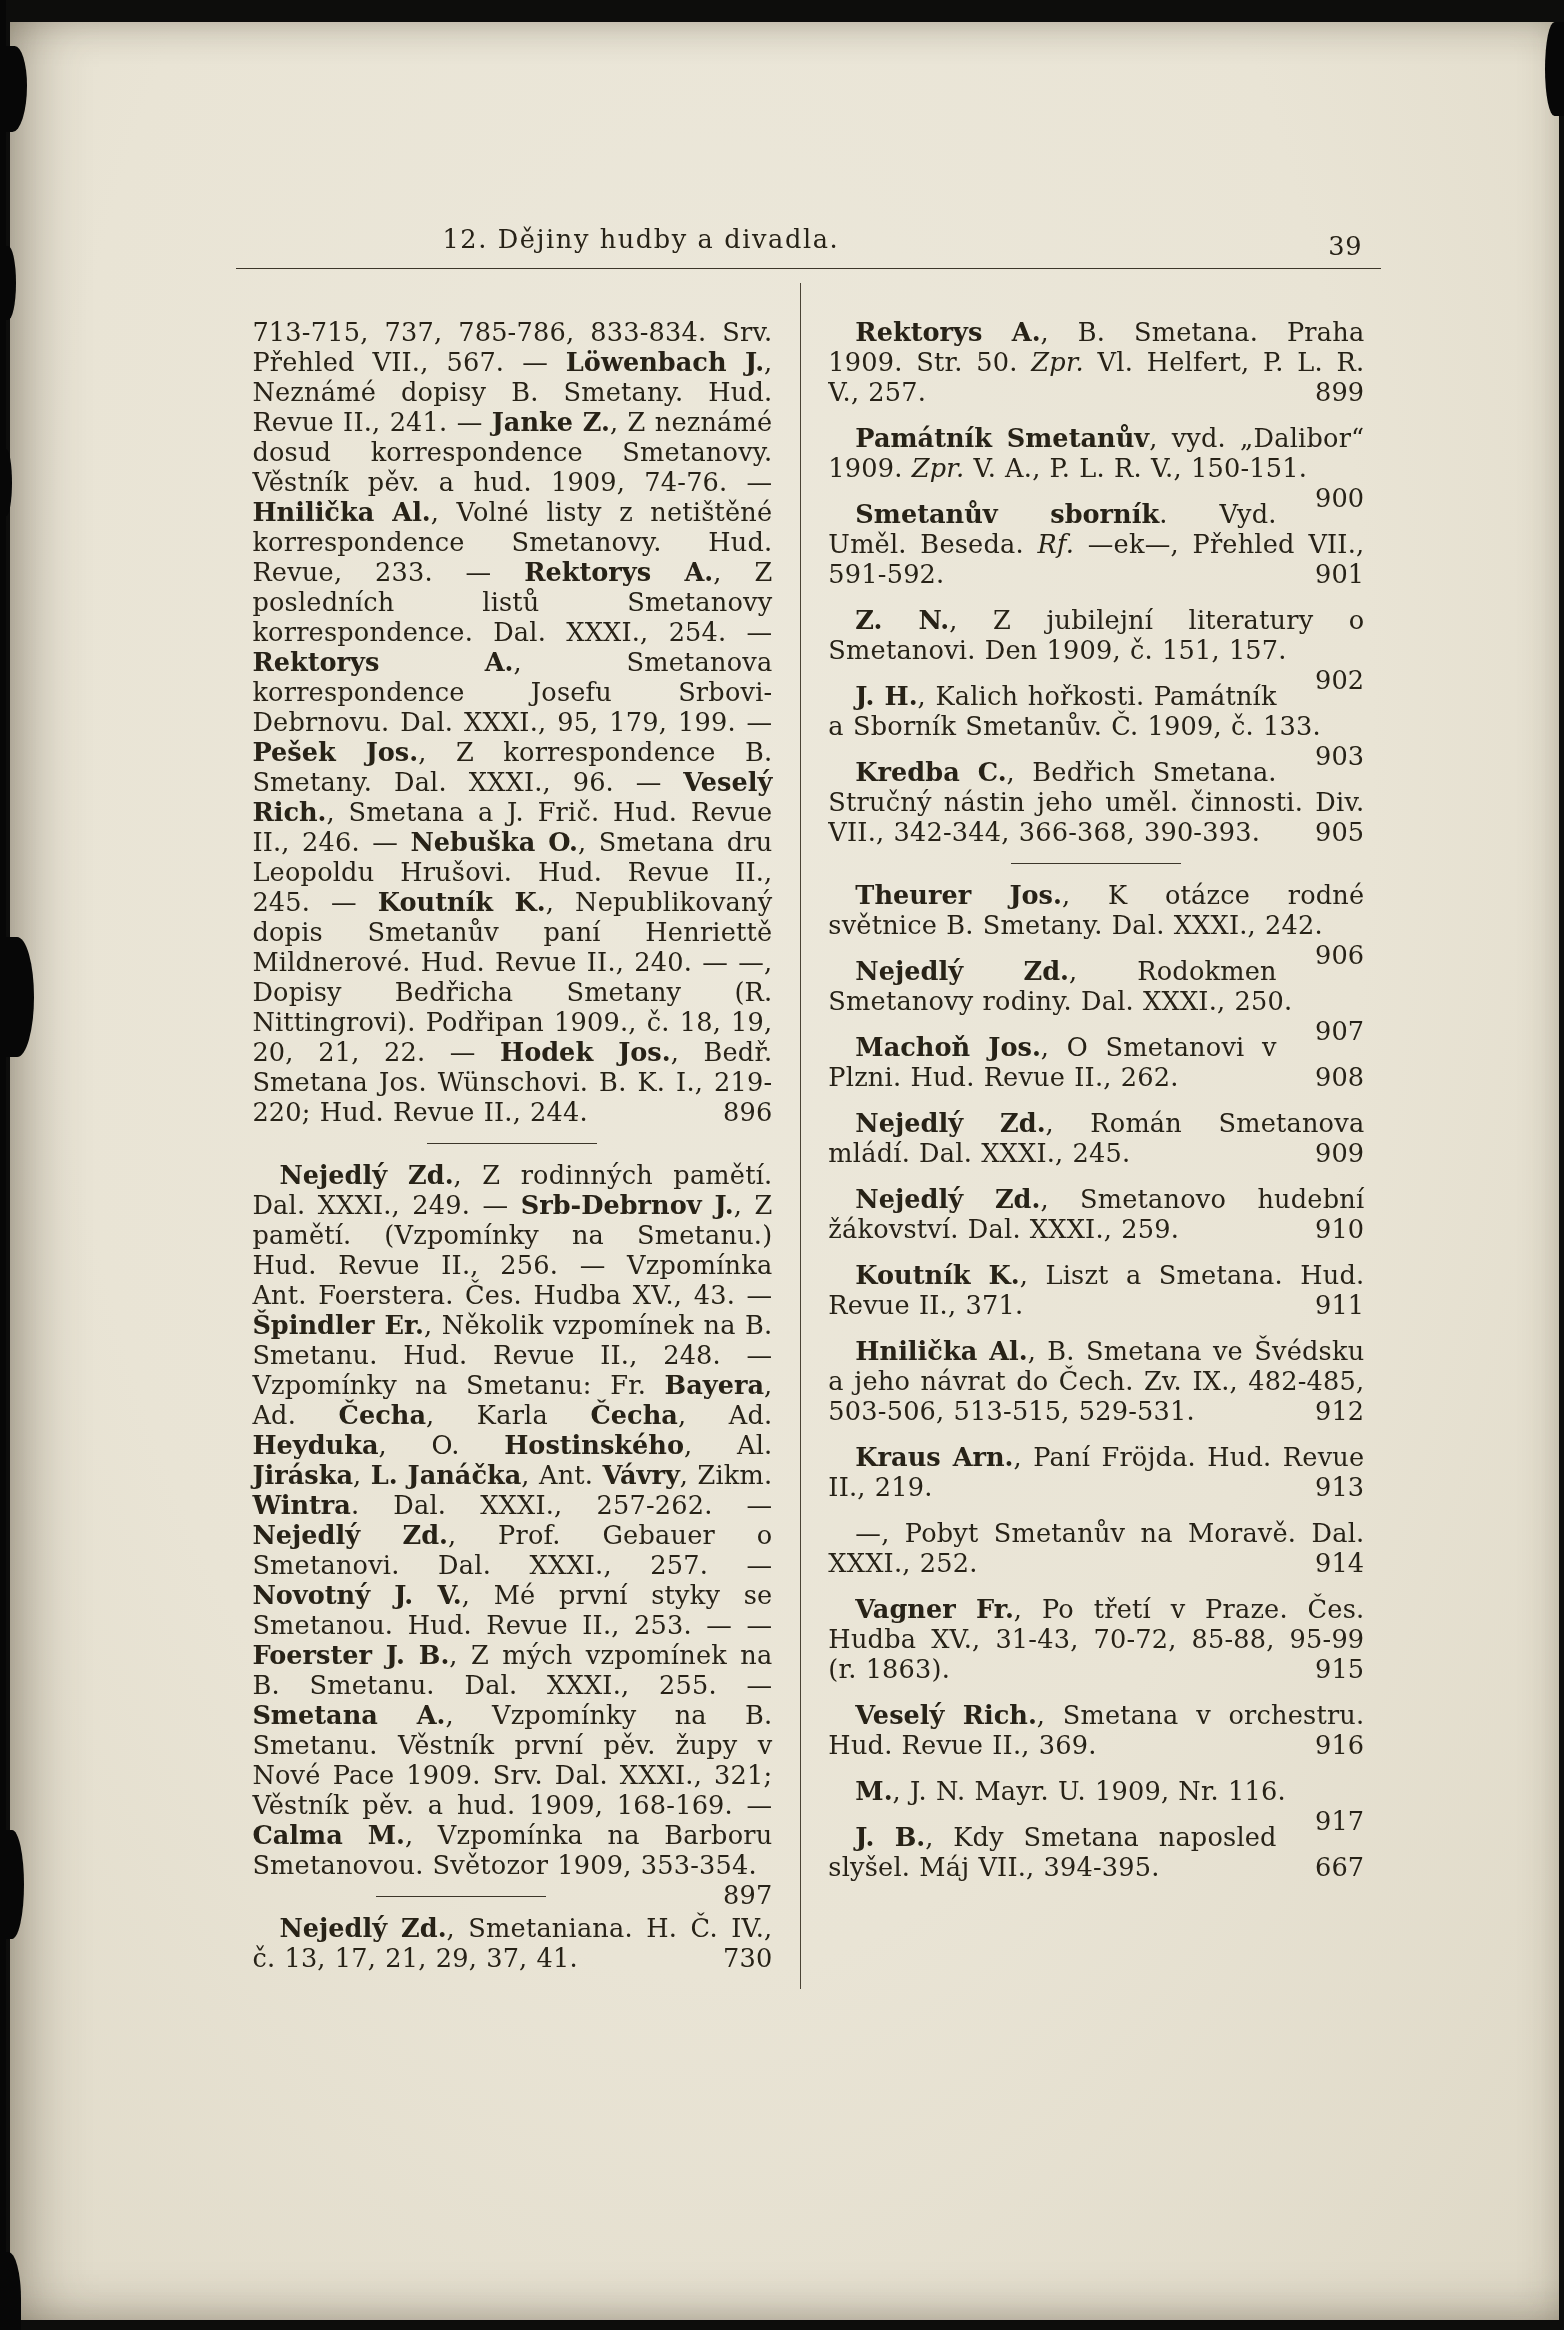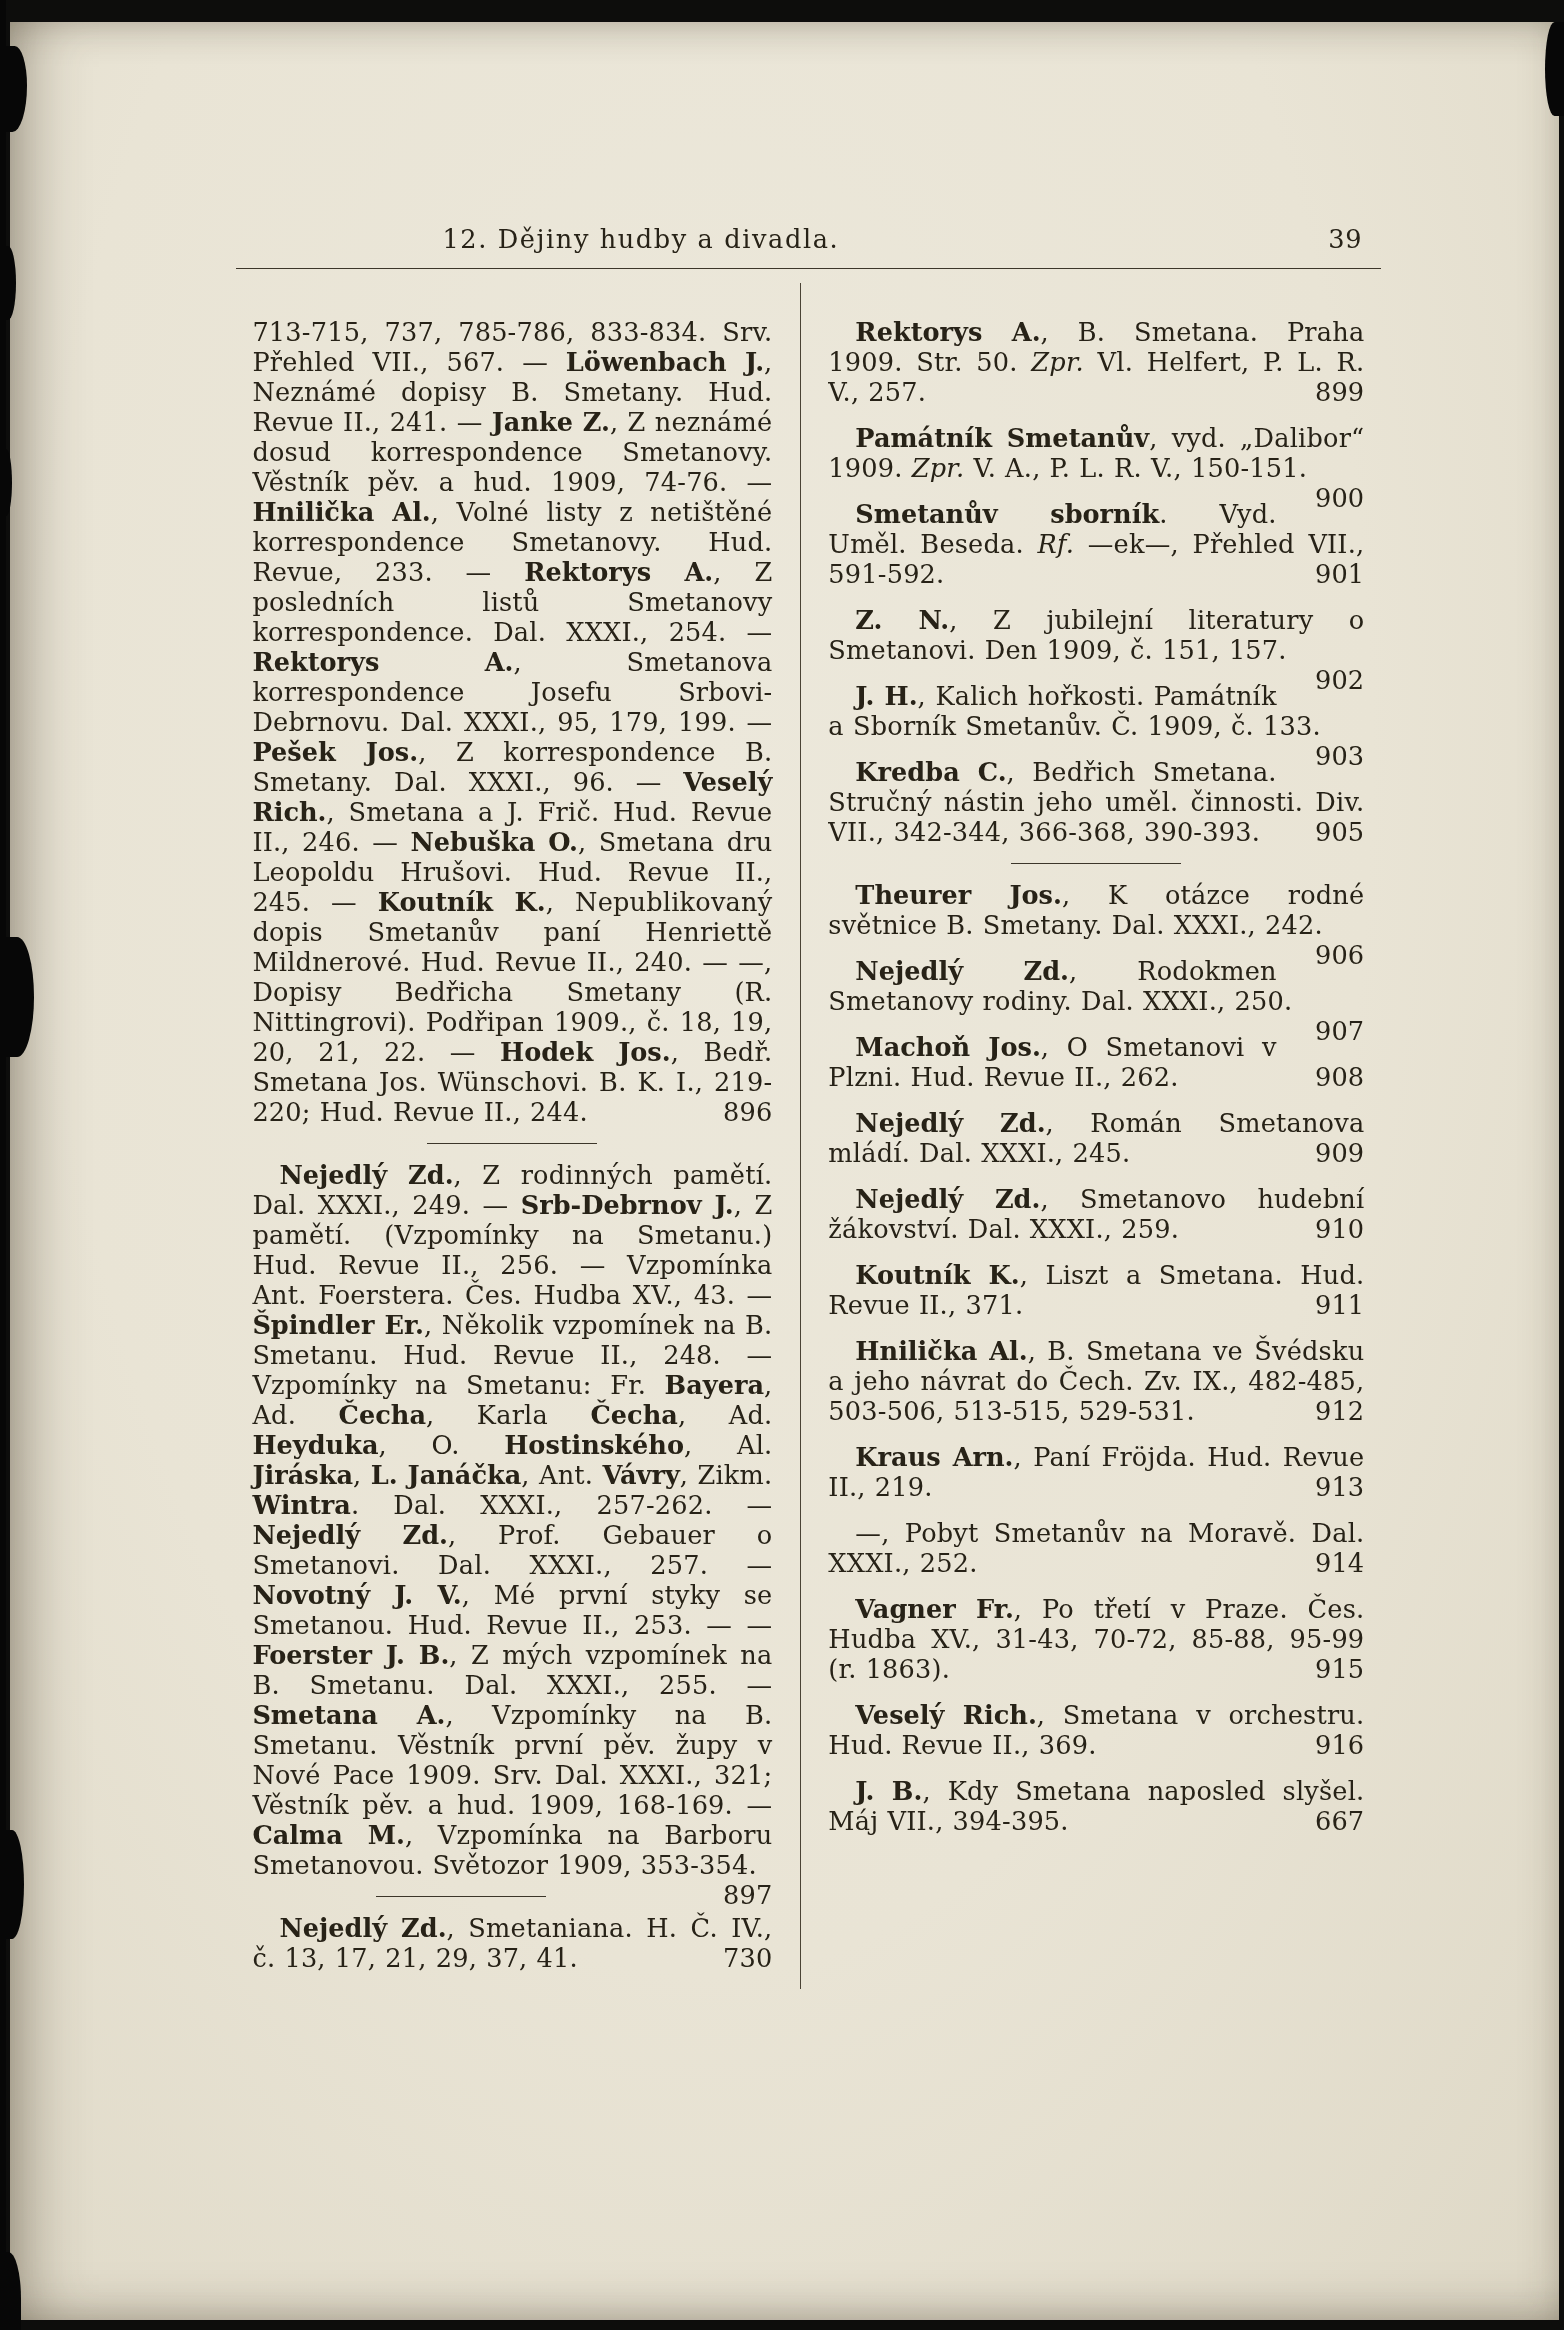--- a/index.html
+++ b/index.html
@@ -40,21 +40,21 @@
 
   .text-area { width: 1145px; }
 
   .page-header {
     position: relative;
     height: 38px;
     font-size: 25.6px;
     letter-spacing: 1.6px;
   }
   .running-title { position: absolute; left: 206px; top: 0; white-space: nowrap; }
-  .page-number  { position: absolute; right: 19px; top: 0; letter-spacing: 0.8px; }
+  .page-number  { position: absolute; right: 19px; top: 7px; letter-spacing: 0.8px; }
   .header-rule {
     border: 0;
     border-top: 1.6px solid var(--rule);
     margin: 6.4px 0 0 0;
   }
 
   .columns { display: flex; margin-top: 11.2px; }
   .col {
     font-size: 25.6px;
     line-height: 30px;
@@ -128,19 +128,20 @@
           <p class="entry indent"><b>Nejedlý Zd.</b><span>, Rodokmen Smetanovy rodiny. Dal. XXXI., 250.</span><span class="ref-num">907</span></p>
           <p class="entry indent"><b>Machoň Jos.</b><span>, O Smetanovi v Plzni. Hud. Revue II., 262.</span><span class="ref-num">908</span></p>
           <p class="entry indent"><b>Nejedlý Zd.</b><span>, Román Smetanova mládí. Dal. XXXI., 245.</span><span class="ref-num">909</span></p>
           <p class="entry indent"><b>Nejedlý Zd.</b><span>, Smetanovo hudební žákovství. Dal. XXXI., 259.</span><span class="ref-num">910</span></p>
           <p class="entry indent"><b>Koutník K.</b><span>, Liszt a Smetana. Hud. Revue II., 371.</span><span class="ref-num">911</span></p>
           <p class="entry indent"><b>Hnilička Al.</b><span>, B. Smetana ve Švédsku a jeho návrat do Čech. Zv. IX., 482-485, 503-506, 513-515, 529-531.</span><span class="ref-num">912</span></p>
           <p class="entry indent"><b>Kraus Arn.</b><span>, Paní Fröjda. Hud. Revue II., 219.</span><span class="ref-num">913</span></p>
           <p class="entry indent"><span>—, Pobyt Smetanův na Moravě. Dal. XXXI., 252.</span><span class="ref-num">914</span></p>
           <p class="entry indent"><b>Vagner Fr.</b><span>, Po třetí v Praze. Čes. Hudba XV., 31-43, 70-72, 85-88, 95-99 (r. 1863).</span><span class="ref-num">915</span></p>
           <p class="entry indent"><b>Veselý Rich.</b><span>, Smetana v orchestru. Hud. Revue II., 369.</span><span class="ref-num">916</span></p>
+          <p class="entry indent"><b>M.</b><span>, J. N. Mayr. U. 1909, Nr. 116.</span><span class="ref-num">917</span></p>
           <p class="entry indent"><b>J. B.</b><span>, Kdy Smetana naposled slyšel. Máj VII., 394-395.</span><span class="ref-num">667</span></p>
         </section>
     </main>
 
   </div>
 </div>
 
 
 </body></html>

